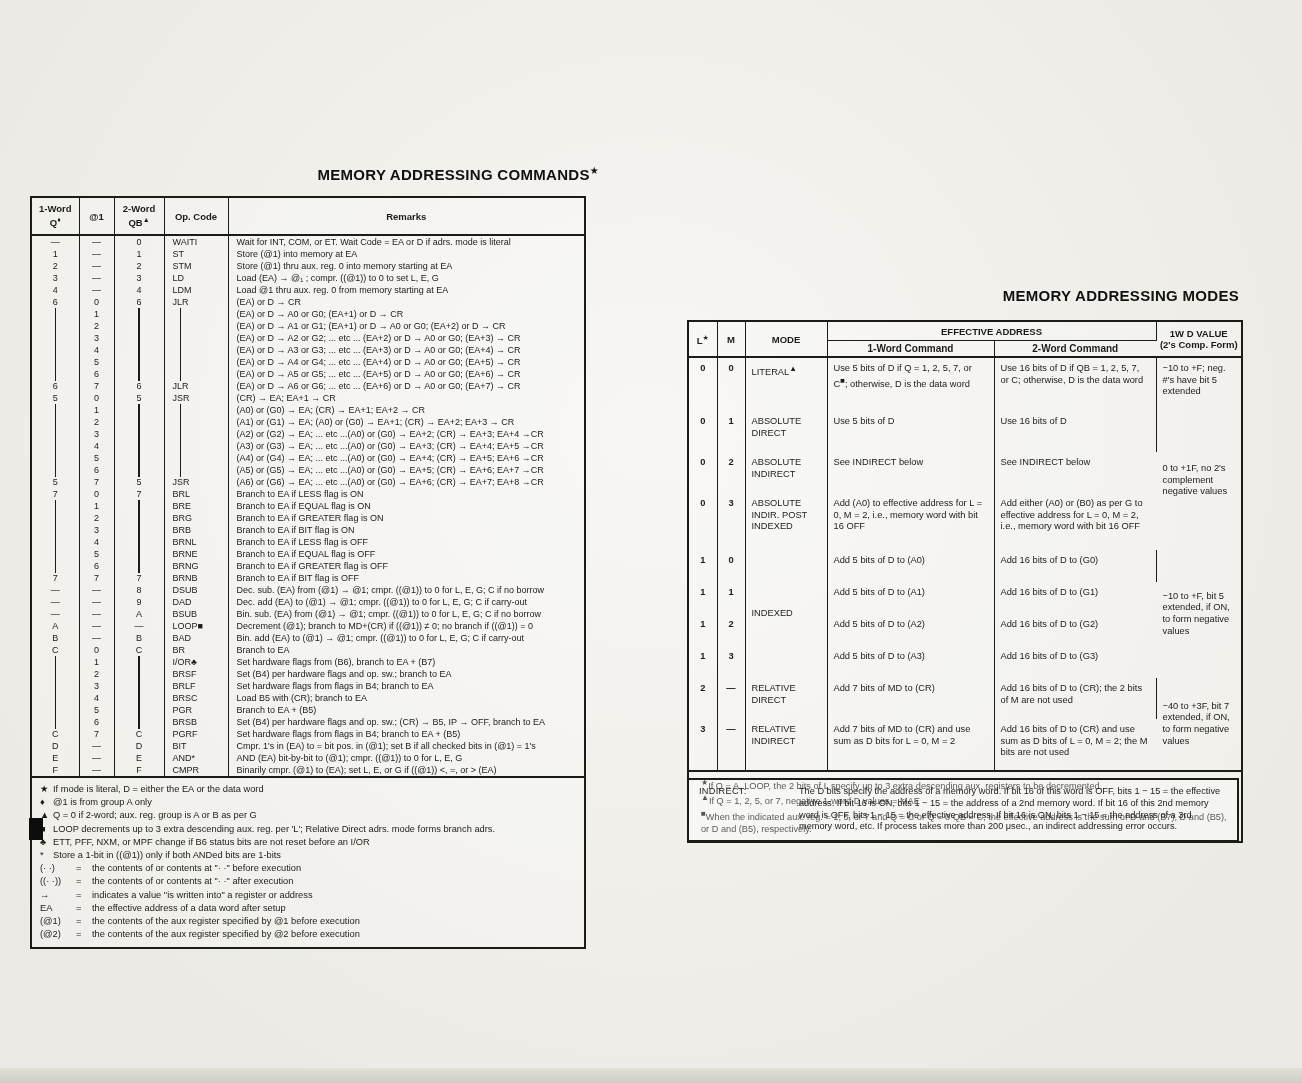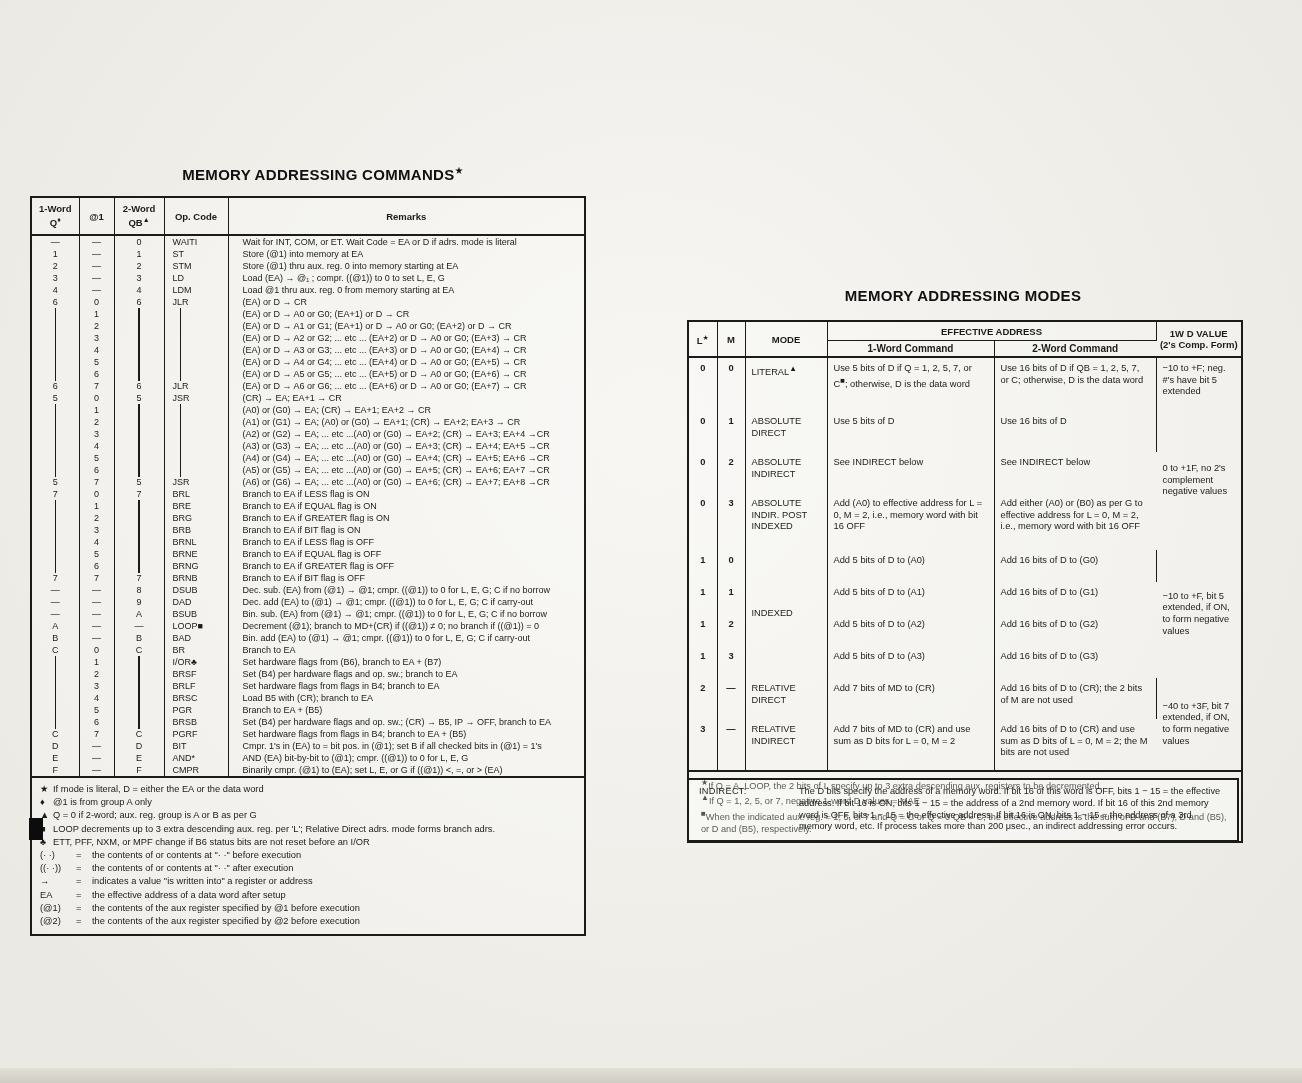--- a/index.html
+++ b/index.html
@@ -7,21 +7,21 @@
     width:1302px;height:1083px;position:relative;overflow:hidden;
     background:#f0eee8;
     font-family:"Liberation Sans","DejaVu Sans",sans-serif;
     color:#1b1b18;
     -webkit-font-smoothing:antialiased;
   }
   .paper-shade{position:absolute;inset:0;background:radial-gradient(ellipse at 50% 40%, rgba(255,255,255,0.5), rgba(0,0,0,0.02) 85%);pointer-events:none;}
   .bottom-band{position:absolute;left:0;right:0;bottom:0;height:15px;background:linear-gradient(#e3e0d8,#cfccc3);}
 
   .panel-title{
-    position:absolute;text-align:center;font-weight:bold;font-size:15px;letter-spacing:.3px;color:#111;
+    position:absolute;text-align:right;font-weight:bold;font-size:15px;letter-spacing:.3px;color:#111;
   }
   #commands-title{left:47px;top:165px;width:552px;}
   #modes-title{left:687px;top:287px;width:552px;}
   .panel-title sup{font-size:10px;}
 
   
   .commands-panel{
     position:absolute;left:30px;top:196px;width:552px;
     border:2px solid #1b1b18;background:rgba(255,255,255,0.25);
   }
@@ -36,21 +36,21 @@
     height:34px;padding:1px 2px;line-height:11px;
   }
   table.cmd thead th:last-child{border-right:none;margin-top:24px;}
   table.cmd thead th sup{font-size:7px;}
   table.cmd tbody td{
     border-right:1.5px solid #1b1b18;
     font-size:9px;line-height:12px;height:12px;
     padding:0 2px;white-space:nowrap;overflow:visible;
     text-align:center;position:relative;vertical-align:middle;
   }
-  table.cmd tbody td:last-child{border-right:none;text-align:left;padding-left:14px;margin-top:28px;}
+  table.cmd tbody td:last-child{border-right:none;text-align:left;padding-left:8px;margin-top:28px;}
   table.cmd tbody td.c3{text-align:left;padding-left:8px;}
   .vline{position:absolute;top:-0.5px;bottom:-0.5px;left:calc(50% - 0.6px);width:1.2px;background:#1b1b18;}
   td.c3 .vline{left:15px;}
 
   .cmd-footnotes{
     border-top:2px solid #1b1b18;padding:5px 16px 6px 8px;
     font-size:9.3px;line-height:13.2px;
   }
   .fn-line{white-space:nowrap;}
   .fn-sym{display:inline-block;min-width:13px;}
@@ -578,20 +578,21 @@
         </tr>
       </tbody>
   </table>
   <div class="cmd-footnotes">
     <div id="cmd-fn">
         <div class="fn-line"><span class="fn-sym">★</span><span>If mode is literal, D = either the EA or the data word</span></div>
         <div class="fn-line"><span class="fn-sym">♦</span><span>@1 is from group A only</span></div>
         <div class="fn-line"><span class="fn-sym">▲</span><span>Q = 0 if 2-word; aux. reg. group is A or B as per G</span></div>
         <div class="fn-line"><span class="fn-sym">■</span><span>LOOP decrements up to 3 extra descending aux. reg. per 'L'; Relative Direct adrs. mode forms branch adrs.</span></div>
         <div class="fn-line"><span class="fn-sym">♣</span><span>ETT, PFF, NXM, or MPF change if B6 status bits are not reset before an I/OR</span></div>
+        <div class="fn-line"><span class="fn-sym">*</span><span>Store a 1-bit in ((@1)) only if both ANDed bits are 1-bits</span></div>
       </div>
     <div id="cmd-legend">
         <div class="fn-line"><span class="lg-sym">(· ·)</span><span class="lg-eq">=</span><span>the contents of or contents at "· ·" before execution</span></div>
         <div class="fn-line"><span class="lg-sym">((· ·))</span><span class="lg-eq">=</span><span>the contents of or contents at "· ·" after execution</span></div>
         <div class="fn-line"><span class="lg-sym">→</span><span class="lg-eq">=</span><span>indicates a value "is written into" a register or address</span></div>
         <div class="fn-line"><span class="lg-sym">EA</span><span class="lg-eq">=</span><span>the effective address of a data word after setup</span></div>
         <div class="fn-line"><span class="lg-sym">(@1)</span><span class="lg-eq">=</span><span>the contents of the aux register specified by @1 before execution</span></div>
         <div class="fn-line"><span class="lg-sym">(@2)</span><span class="lg-eq">=</span><span>the contents of the aux register specified by @2 before execution</span></div>
       </div>
   </div>

